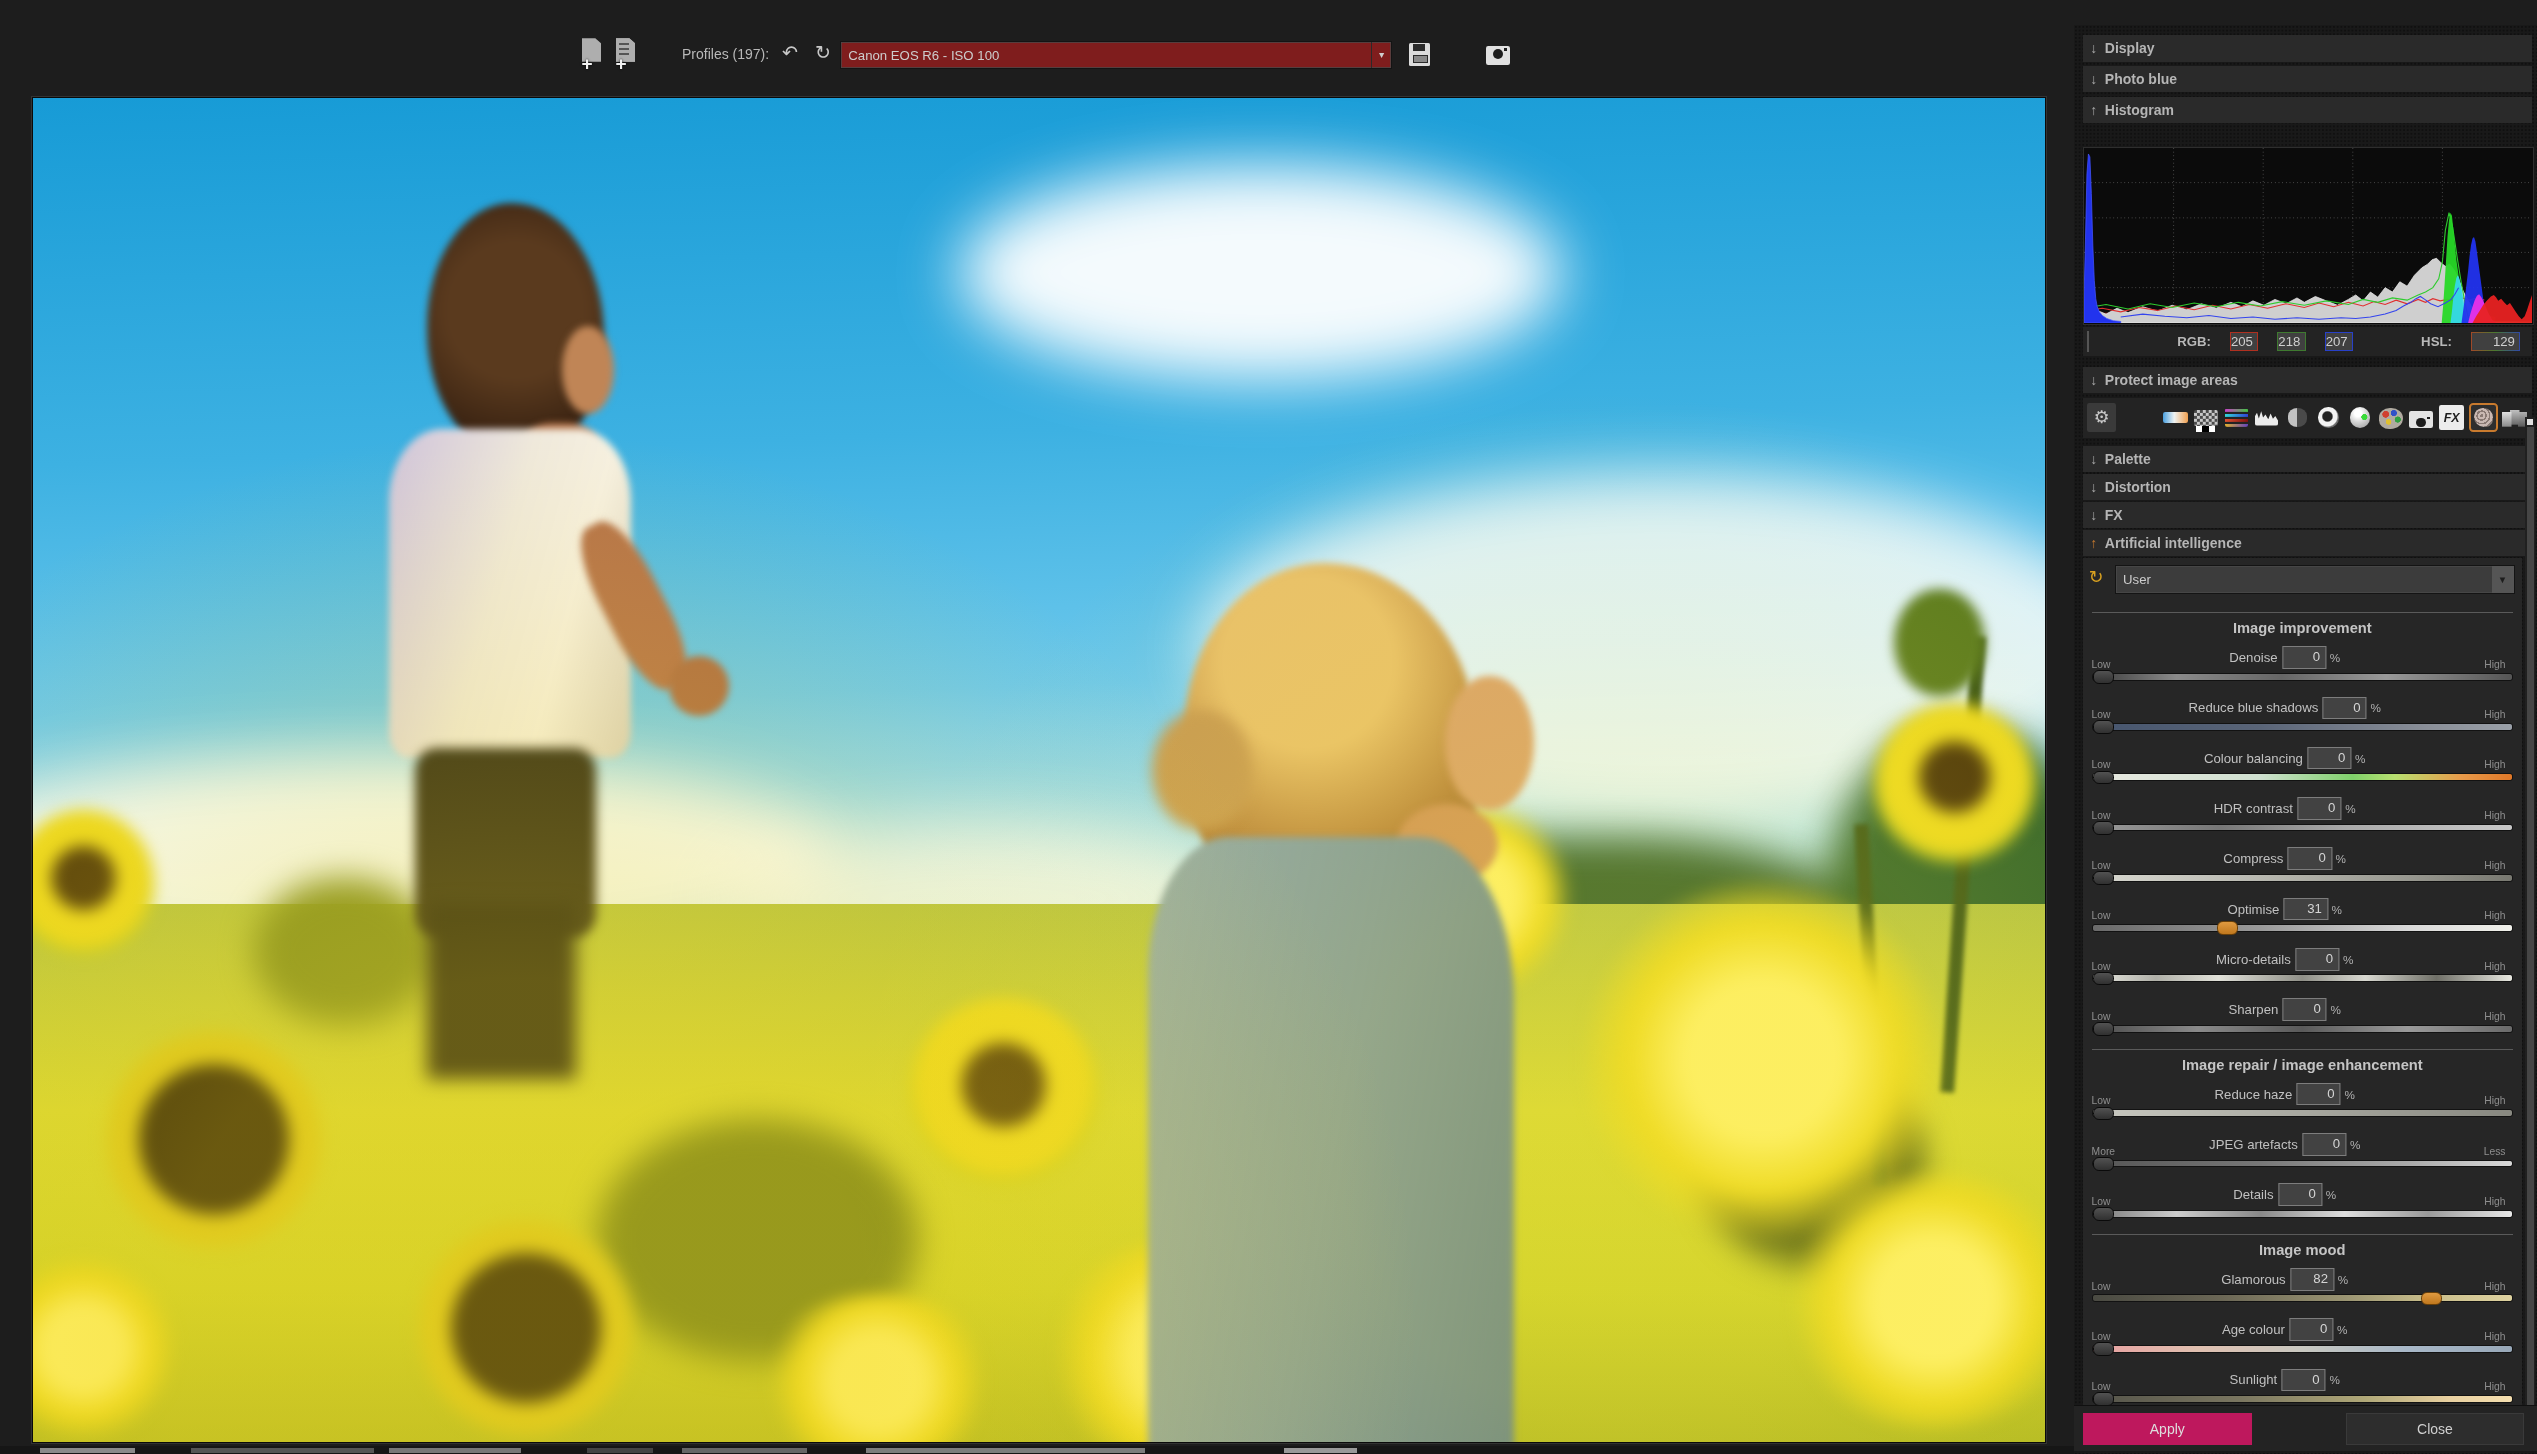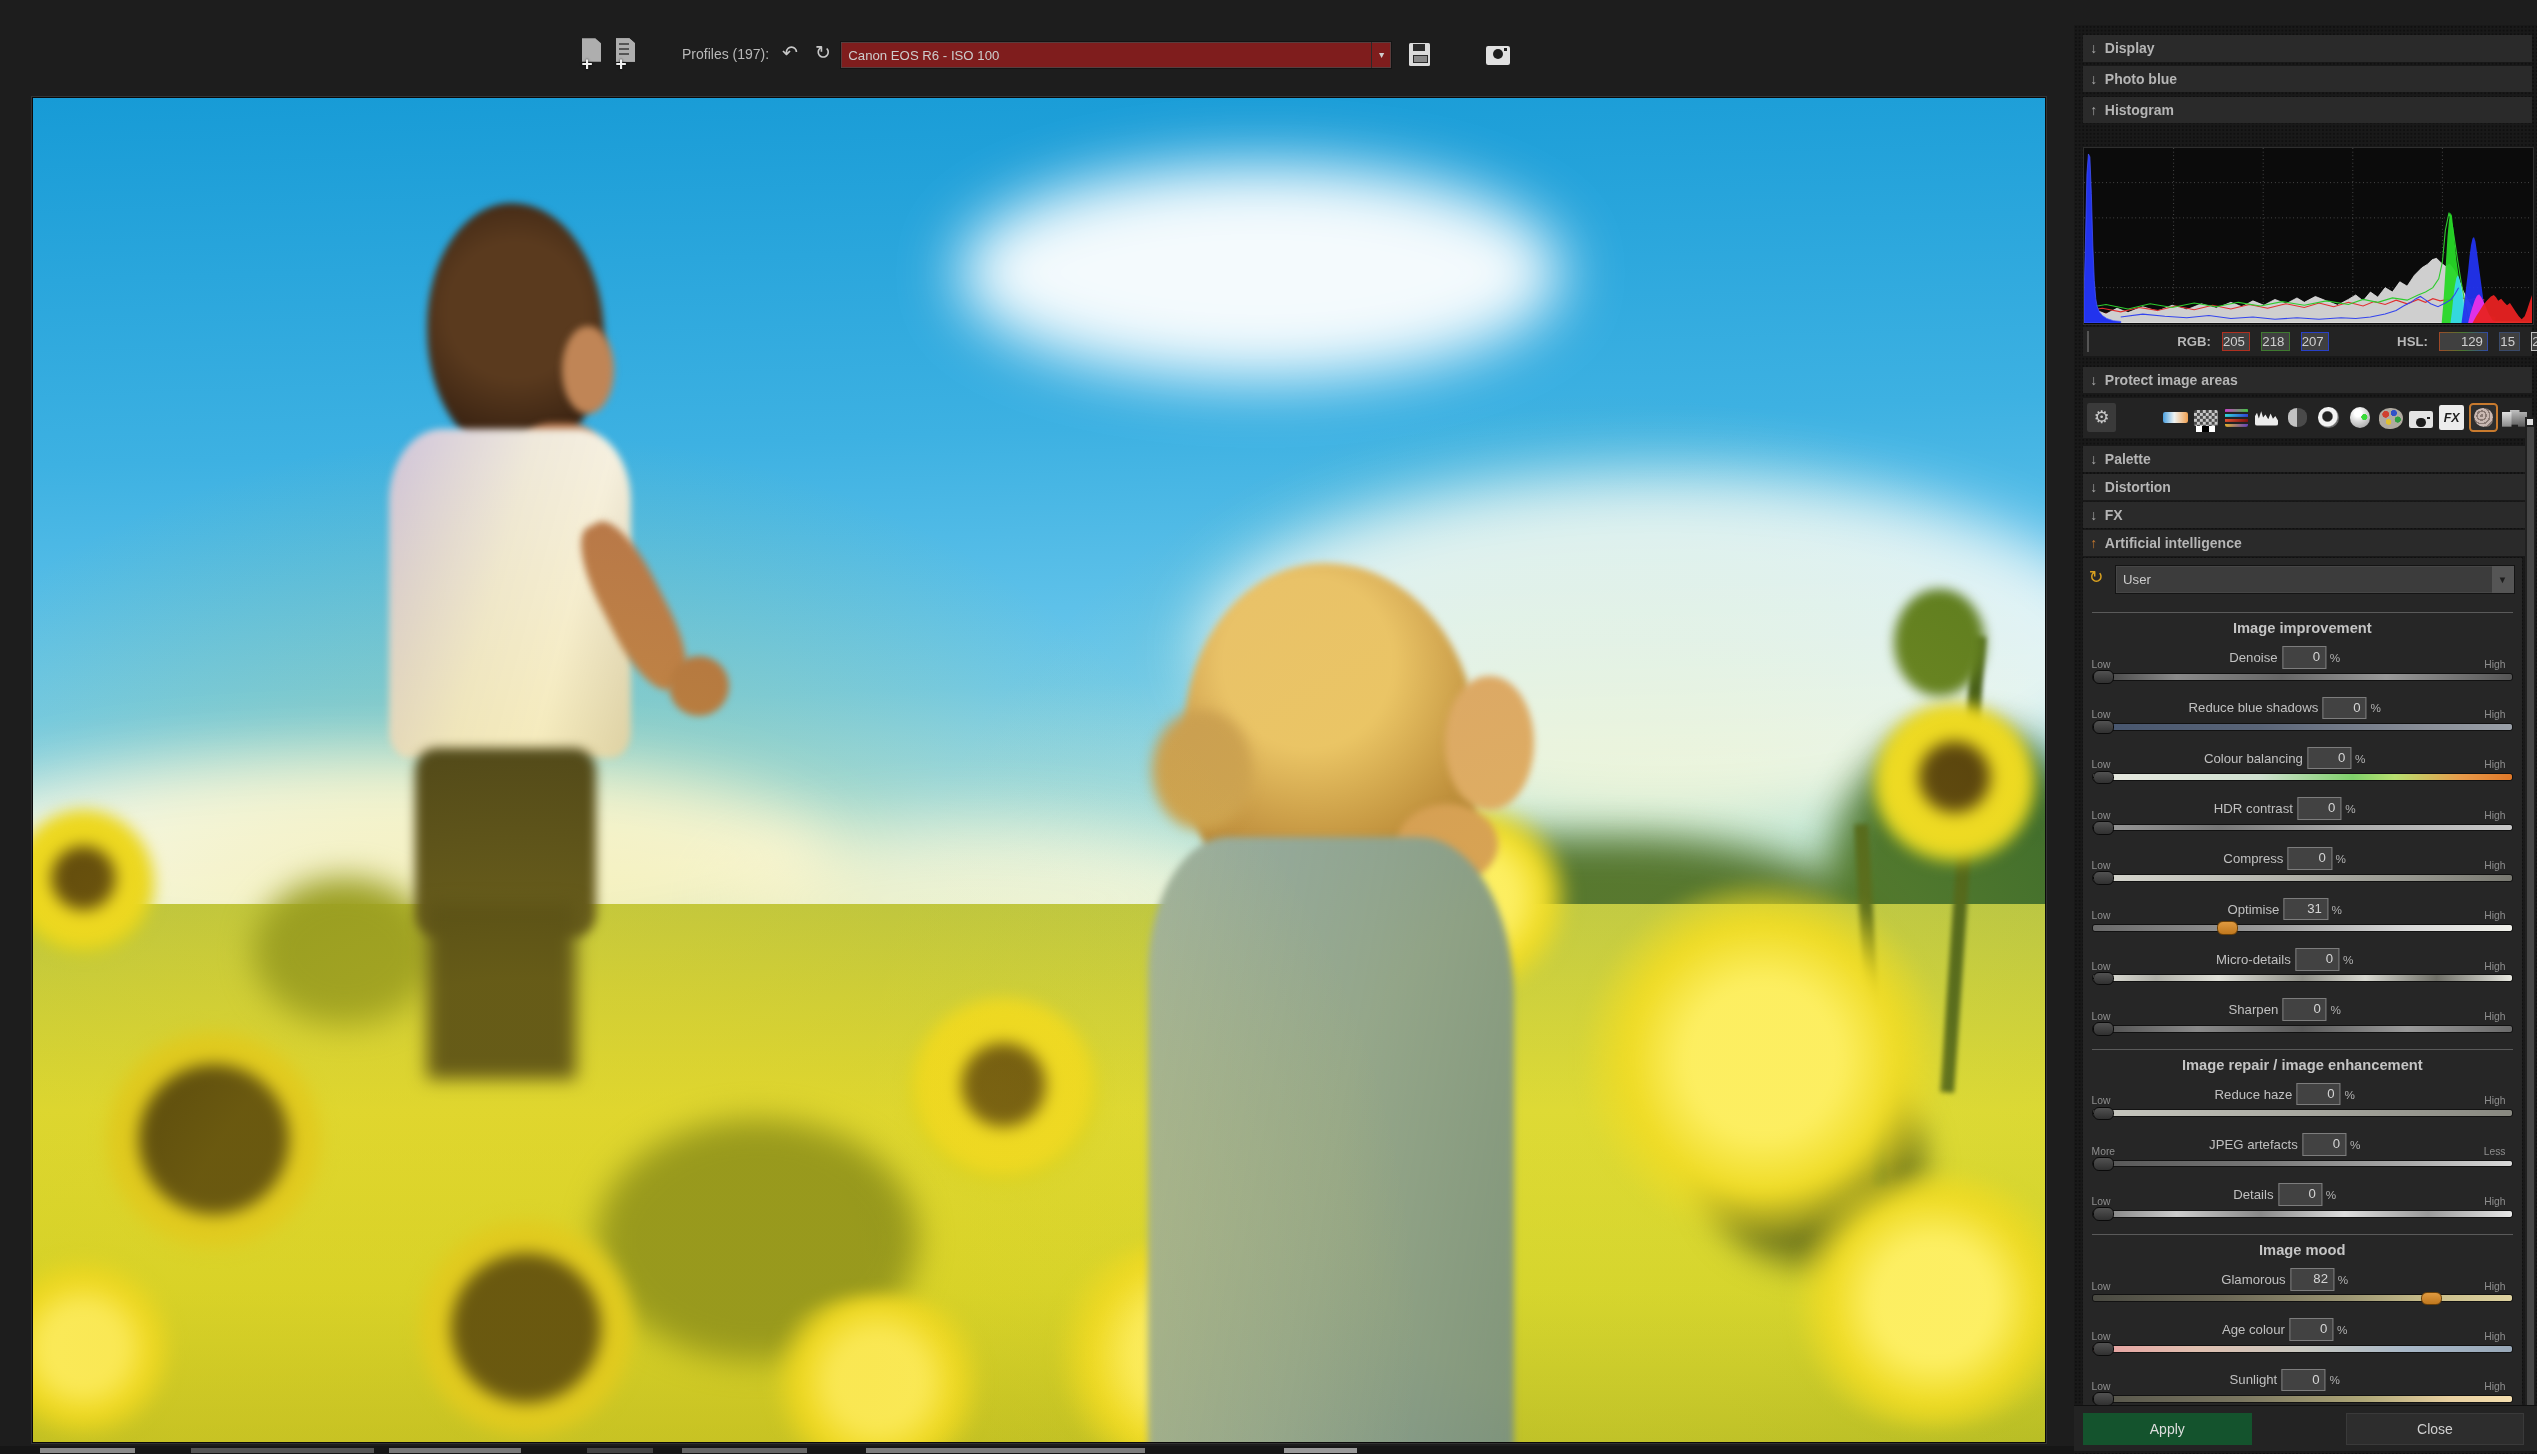--- a/index.html
+++ b/index.html
@@ -76,21 +76,21 @@
        align-items:center;cursor:pointer;}
   .sec .arr{width:22px;text-align:center;font-size:14px;font-weight:bold;color:#a8a8a8;}
   .sec .arr.accent{color:#c87a2e;}
   .sec .slbl{font-size:14px;font-weight:bold;color:#b5b5b5;}
 
   .hist-wrap{position:absolute;left:8.8px;top:122px;width:449px;height:176px;background:#0b0b0b;border:0.7px solid #2e2e2e;}
   .rgbrow{position:absolute;left:8.8px;top:302px;width:449px;height:29px;background:#232323;display:flex;align-items:center;}
   .swatch{width:19px;height:19px;margin-left:4.4px;background:#dde8dc;border:0.7px solid #555;}
   .rl{font-size:13.2px;color:#b8b8b8;font-weight:bold;}
   .vbox{width:34px;height:17.6px;background:#404040;color:#cfcfcf;font-size:13.2px;text-align:right;
-        padding-right:4.4px;line-height:17.6px;margin-left:11px;}
+        padding-right:4.4px;line-height:17.6px;margin-left:19px;}
   .b-r{border:1.5px solid #b03020;} .b-g{border:1.5px solid #3f7a30;} .b-b{border:1.5px solid #2840c8;}
   .b-h{border:1.5px solid #7a6a30;border-image:linear-gradient(90deg,#a04828,#4a7a30,#3048a8) 1;padding-left:21px;}
   .b-s{border:1.5px solid #3a4a6a;} .b-l{border:1.5px solid #c4c4c4;}
 
   .tools{position:absolute;left:8.8px;top:373px;width:449px;height:40px;background:#232323;}
   .gearbtn{position:absolute;left:4.4px;top:5.1px;width:29px;height:29px;background:#3a3a3a;border-radius:2.2px;
         color:#c8c8c8;font-size:17.6px;display:flex;align-items:center;justify-content:center;}
   .trow{position:absolute;right:4.4px;top:5.1px;display:flex;gap:6.6px;align-items:center;height:29px;}
   .tbi{width:25px;height:25px;position:relative;border-radius:2.2px;}
   .tbi.sel{outline:2.2px solid #c87a2e;outline-offset:0.7px;background:#2e2e2e;}
@@ -174,21 +174,21 @@
   .tr-sunlight{background:linear-gradient(90deg,#55544a,#7a7660 35%,#b0a878 65%,#e8d0a0 85%,#f5dfb0);}
 
   
   .vscroll{position:absolute;left:451px;top:392px;width:10.3px;height:1010px;background:#202020;}
   .vscroll .thumb{position:absolute;left:1.5px;top:10.3px;width:7.3px;height:983px;background:#454545;}
   .vscroll .btn{position:absolute;left:2.2px;width:5.9px;height:6.6px;background:#e0e0e0;}
   .vscroll .btn.top{top:1.5px;} .vscroll .btn.bot{bottom:1.5px;}
 
   
   .pfooter{position:absolute;left:0;top:1380px;width:464px;height:45px;background:#232323;border-top:0.7px solid #101010;}
-  .btn-apply{position:absolute;left:8.8px;top:7.3px;width:169px;height:32px;background:#14532d;border:none;
+  .btn-apply{position:absolute;left:8.8px;top:7.3px;width:169px;height:32px;background:#be185d;border:none;
         color:#dedede;font-size:14px;font-family:"Liberation Sans",sans-serif;}
   .btn-close{position:absolute;left:272px;top:7.3px;width:178px;height:32px;background:#2d2d2d;border:0.7px solid #3a3a3a;
         color:#cfcfcf;font-size:14px;font-family:"Liberation Sans",sans-serif;}
 </style>
 </head>
 <body>
 
 <div class="app">
 
 

